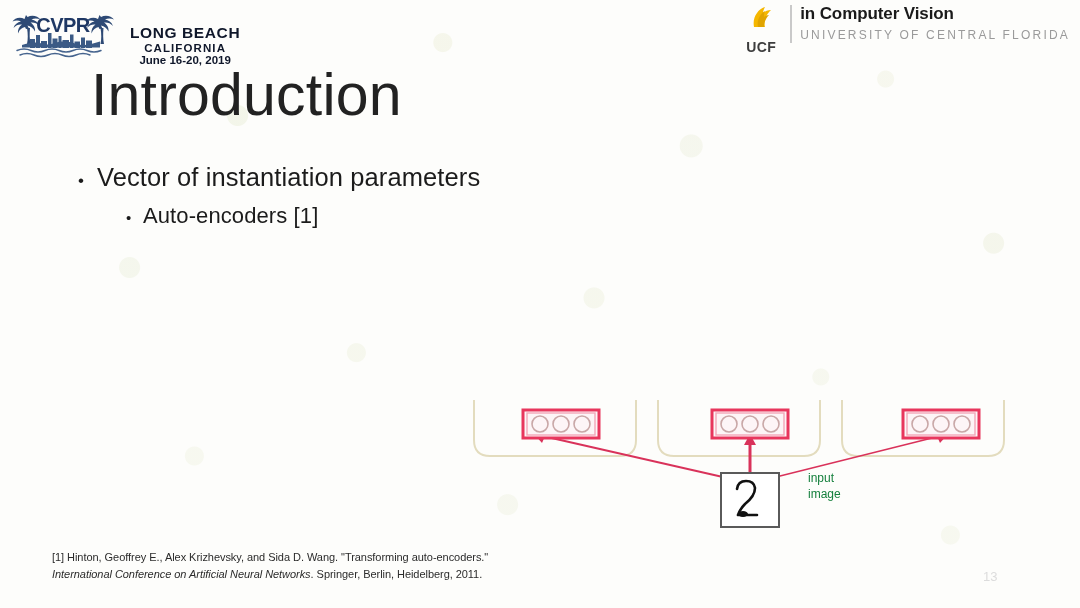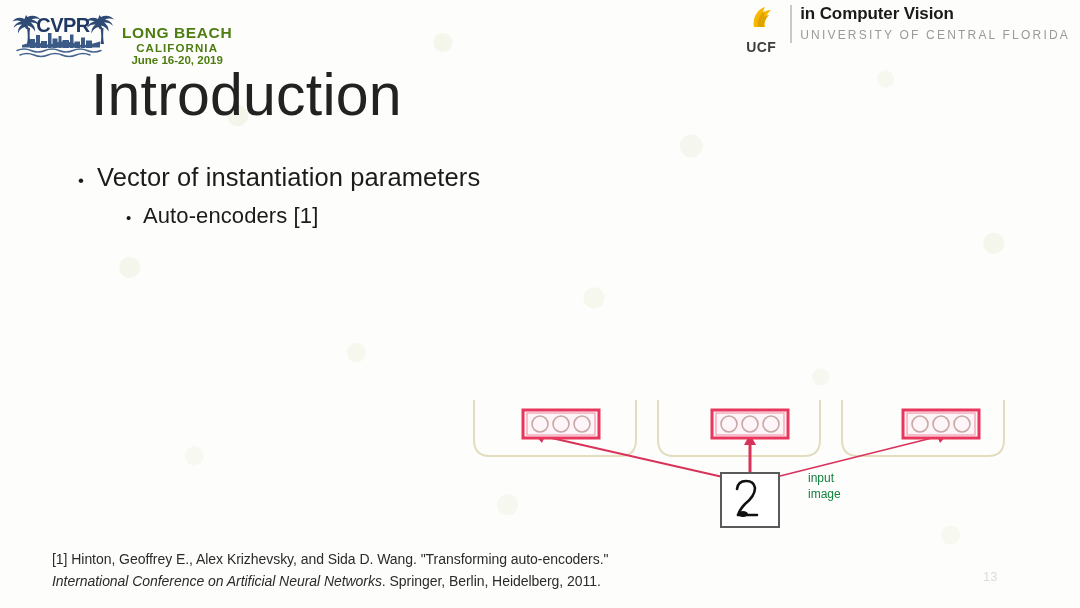--- a/index.html
+++ b/index.html
@@ -40,25 +40,25 @@
       radial-gradient(circle at 88% 88%, rgba(243,245,232,0.6) 0 9px,  rgba(0,0,0,0) 10px);
   }
 
   
   .cvpr-logo {
     position: absolute;
     left: 8px;
     top: 4px;
     display: flex;
     align-items: center;
-    gap: 4px;
+    gap: 12px;
   }
   .cvpr-mark { width: 110px; height: 48px; display: block; }
   .cvpr-text {
-    color: #4d7c0f;
+    color: #0f172a;
     line-height: 1.08;
     padding-top: 1px;
     margin-top: 20px;
   }
   .cvpr-text .l1 {
     font-size: 15.5px;
     font-weight: bold;
     letter-spacing: 0.6px;
   }
   .cvpr-text .l2 {
@@ -168,21 +168,21 @@
     font-size: 12px;
     color: #15803d;
     line-height: 1.32;
   }
 
   
   .citation {
     position: absolute;
     left: 52px;
     top: 549px;
-    font-size: 14px;
+    font-size: 11px;
     color: #2b2b2b;
     line-height: 1.55;
     letter-spacing: -0.05px;
   }
   .citation .ital { font-style: italic; }
   .page-number {
     position: absolute;
     left: 983px;
     top: 569px;
     font-size: 13px;

